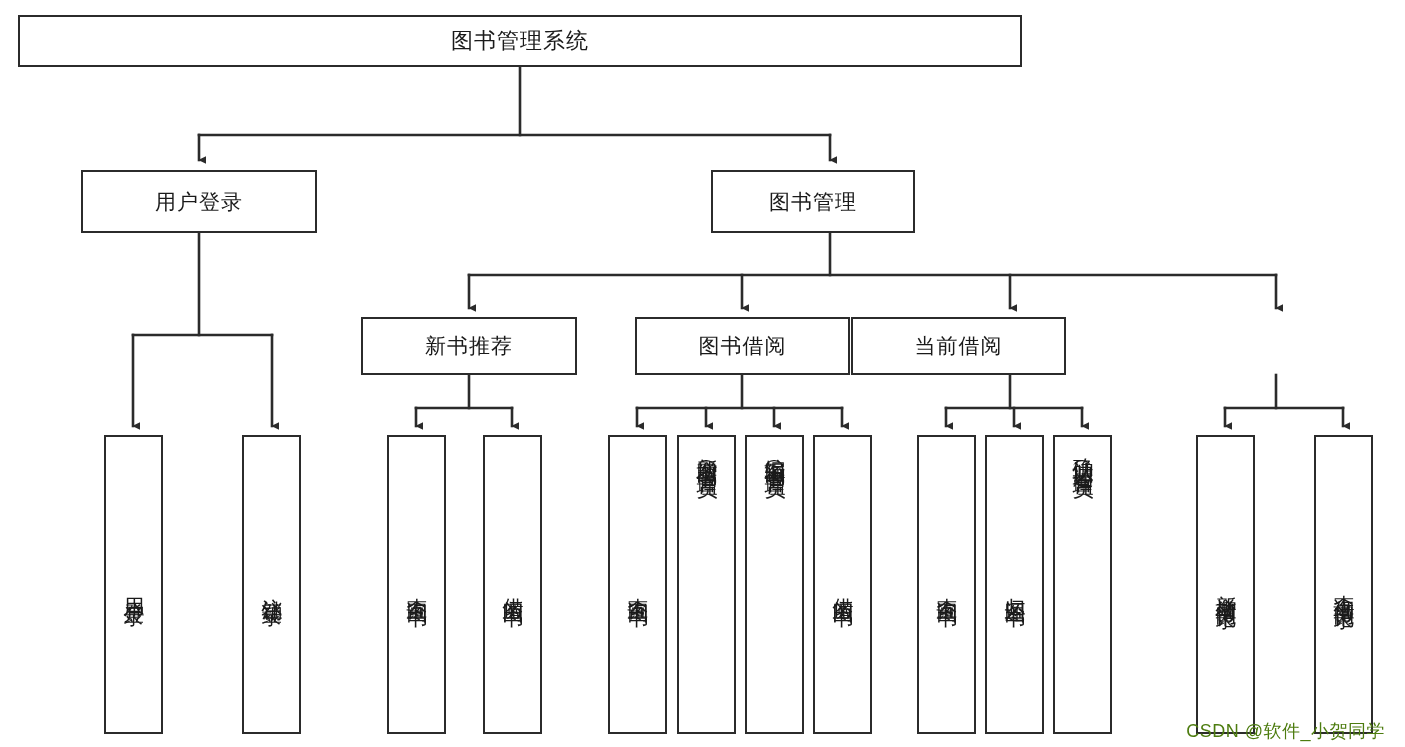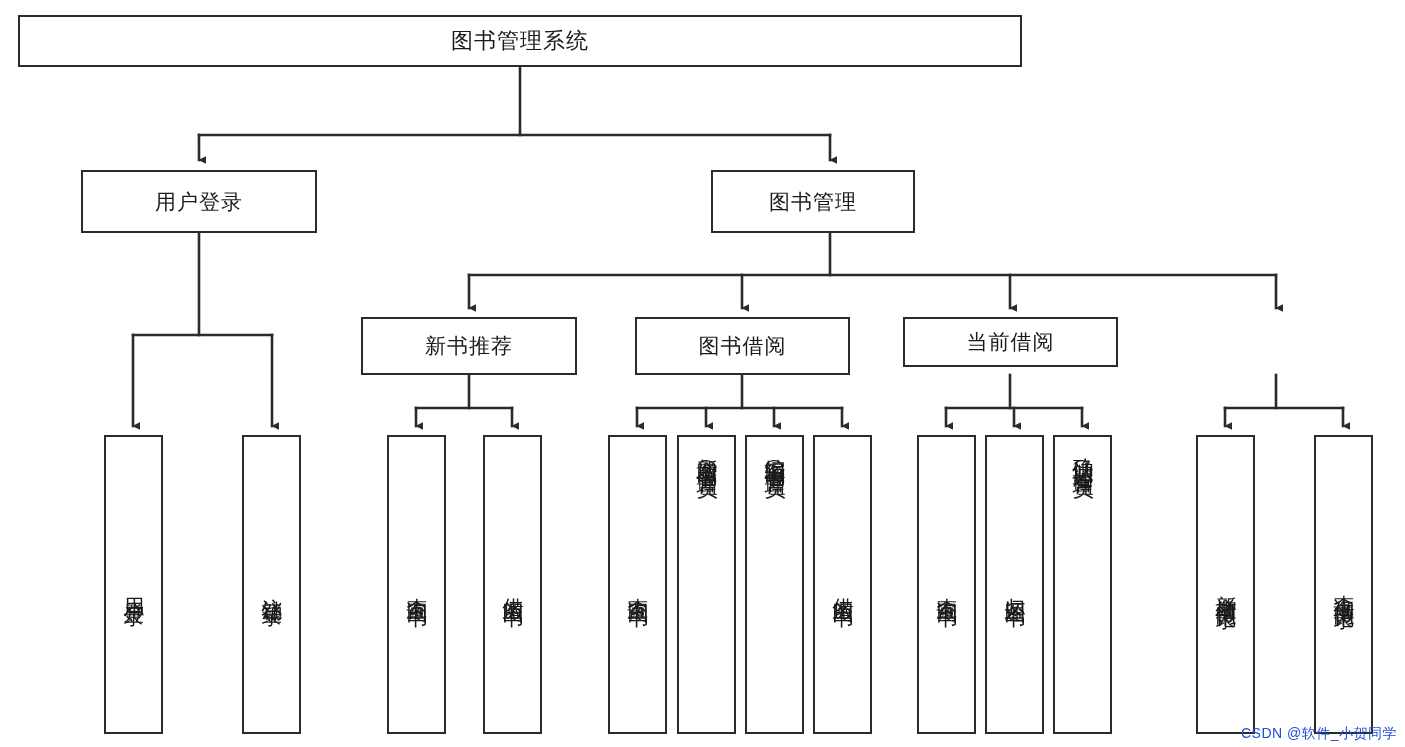--- a/index.html
+++ b/index.html
@@ -60,24 +60,24 @@
     line-height: 1.18;
     white-space: nowrap;
     display: block;
   }
   .node-v.center .node-label {
     margin-top: auto;
     margin-bottom: auto;
   }
   .watermark {
     position: absolute;
-    right: 8px;
+    right: 20px;
     bottom: 4px;
-    font-size: 14px;
-    color: #1d4ed8;
+    font-size: 18px;
+    color: #4d7c0f;
     letter-spacing: 0.5px;
     white-space: nowrap;
     pointer-events: none;
   }
 </style>
 </head>
 <body>
 
 <div id="diagram-root">
 
@@ -141,21 +141,21 @@
   <div class="node-box node-h" style="left:711px; top:170px; width:204px; height:63px;">
     <span class="node-label">图书管理</span>
   </div>
 
   <div class="node-box node-h" style="left:361px; top:317px; width:216px; height:58px;">
     <span class="node-label">新书推荐</span>
   </div>
   <div class="node-box node-h" style="left:635px; top:317px; width:215px; height:58px;align-items:center;">
     <span class="node-label">图书借阅</span>
   </div>
-  <div class="node-box node-h" style="left:903px; top:317px; width:215px; height:50px;">
+  <div class="node-box node-h" style="left:851px; top:317px; width:215px; height:58px;">
     <span class="node-label">当前借阅</span>
   </div>
 
   <div class="node-box node-v center" style="left:104px; top:435px; width:59px; height:299px;">
     <span class="node-label">用户登录</span>
   </div>
   <div class="node-box node-v center" style="left:242px; top:435px; width:59px; height:299px;">
     <span class="node-label">注销登录</span>
   </div>
 

